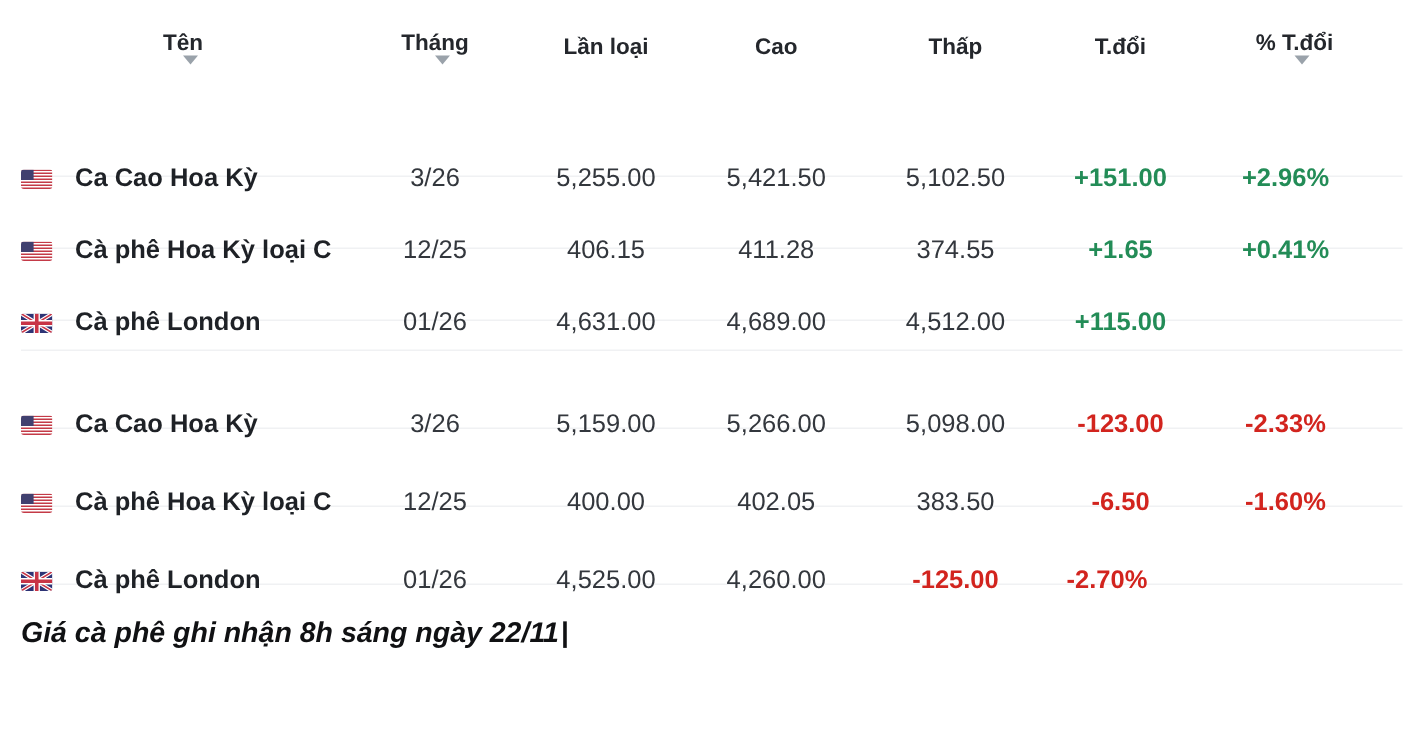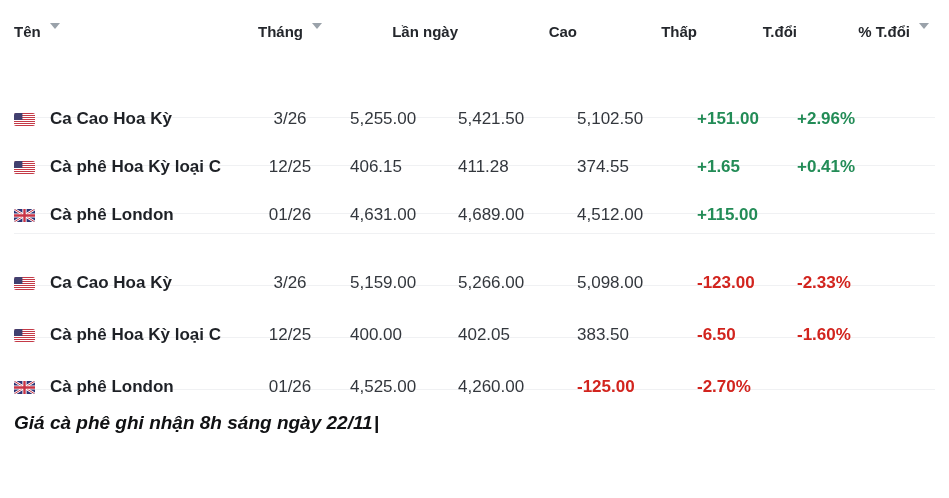--- a/index.html
+++ b/index.html
@@ -9,21 +9,21 @@
     -webkit-font-smoothing:antialiased;
     color:#34383e;
   }
   .wrap{padding:10px 0 0 14px;width:921px;}
   .grid{
     display:grid;
     grid-template-columns:216px 120px 108px 119px 120px 100px 138px;
     align-items:center;
   }
   .header-row{height:42px;}
-  .hcell{font-size:15px;font-weight:700;color:#24272c;display:flex;align-items:flex-start;}
+  .hcell{font-size:15px;font-weight:700;color:#24272c;display:flex;align-items:center;flex-direction:column;}
   .hcell.left{justify-content:flex-start;}
   .hcell.center{justify-content:center;}
   .hcell.right{justify-content:flex-end;}
   .hcell.pct-h{padding-right:6px;}
   .sort-arrow{
     width:0;height:0;display:inline-block;margin-left:9px;
     border-left:5px solid transparent;border-right:5px solid transparent;
     border-top:6px solid #9aa2aa;
   }
   .rows{margin-top:18px;}
@@ -32,21 +32,21 @@
   .table2 .row{height:51px;}
   .cell{font-size:17px;margin-top:39px;}
   .name-cell{display:flex;align-items:center;}
   .flag{
     width:21px;height:13px;display:inline-block;border-radius:2px;overflow:hidden;
     box-shadow:0 0 0 1px rgba(0,0,0,0.06) inset;flex:0 0 auto;
   }
   .flag svg{display:block;width:21px;height:13px;}
   .iname{margin-left:15px;font-weight:700;color:#1e2126;font-size:17px;}
   .month{text-align:center;color:#33373d;}
-  .num{text-align:left;color:#33373d;}
+  .num{text-align:center;color:#33373d;}
   .num.chg,.num.pct{font-weight:700;}
   .num.pct{padding-right:18px;}
   .pos{color:var(--pos,#238c57);}
   .neg{color:var(--neg,#d2241e);}
   .caption{
     margin:26px 0 0 0;font-style:italic;font-size:19px;line-height:26px;
     color:#101113;font-weight:400;
   }
   .caption.second{margin-top:20px;font-weight:bold;}
   .cursor{font-style:italic;color:#101113;margin-left:1px;}
@@ -60,21 +60,21 @@
     <div class="grid header-row">
       <div class="hcell left">
         <span>Tên</span>
         <span class="sort-arrow"></span>
       </div>
       <div class="hcell center">
         <span>Tháng</span>
         <span class="sort-arrow"></span>
       </div>
       <div class="hcell right">
-        <span>Lần ngày</span>
+        <span>Lần loại</span>
       </div>
       <div class="hcell right">
         <span>Cao</span>
       </div>
       <div class="hcell right">
         <span>Thấp</span>
       </div>
       <div class="hcell right">
         <span>T.đổi</span>
       </div>

